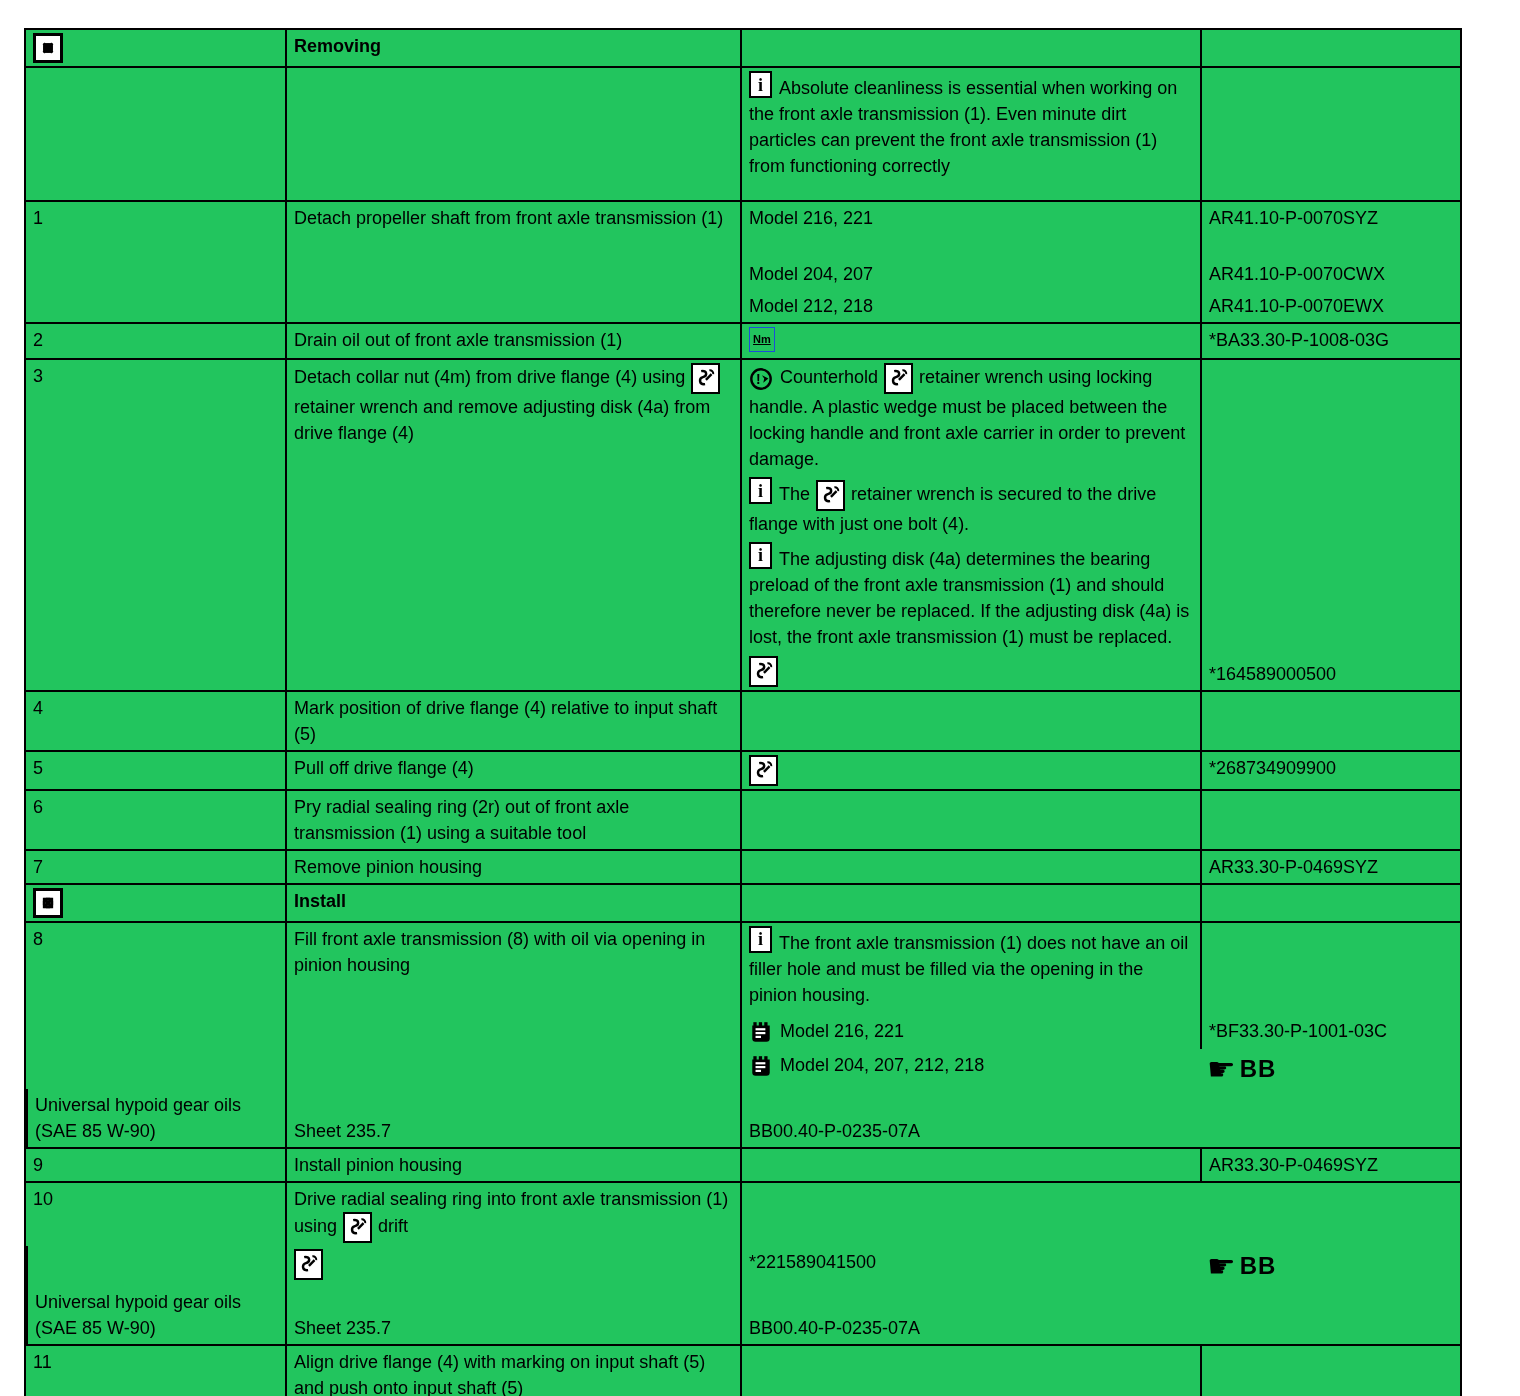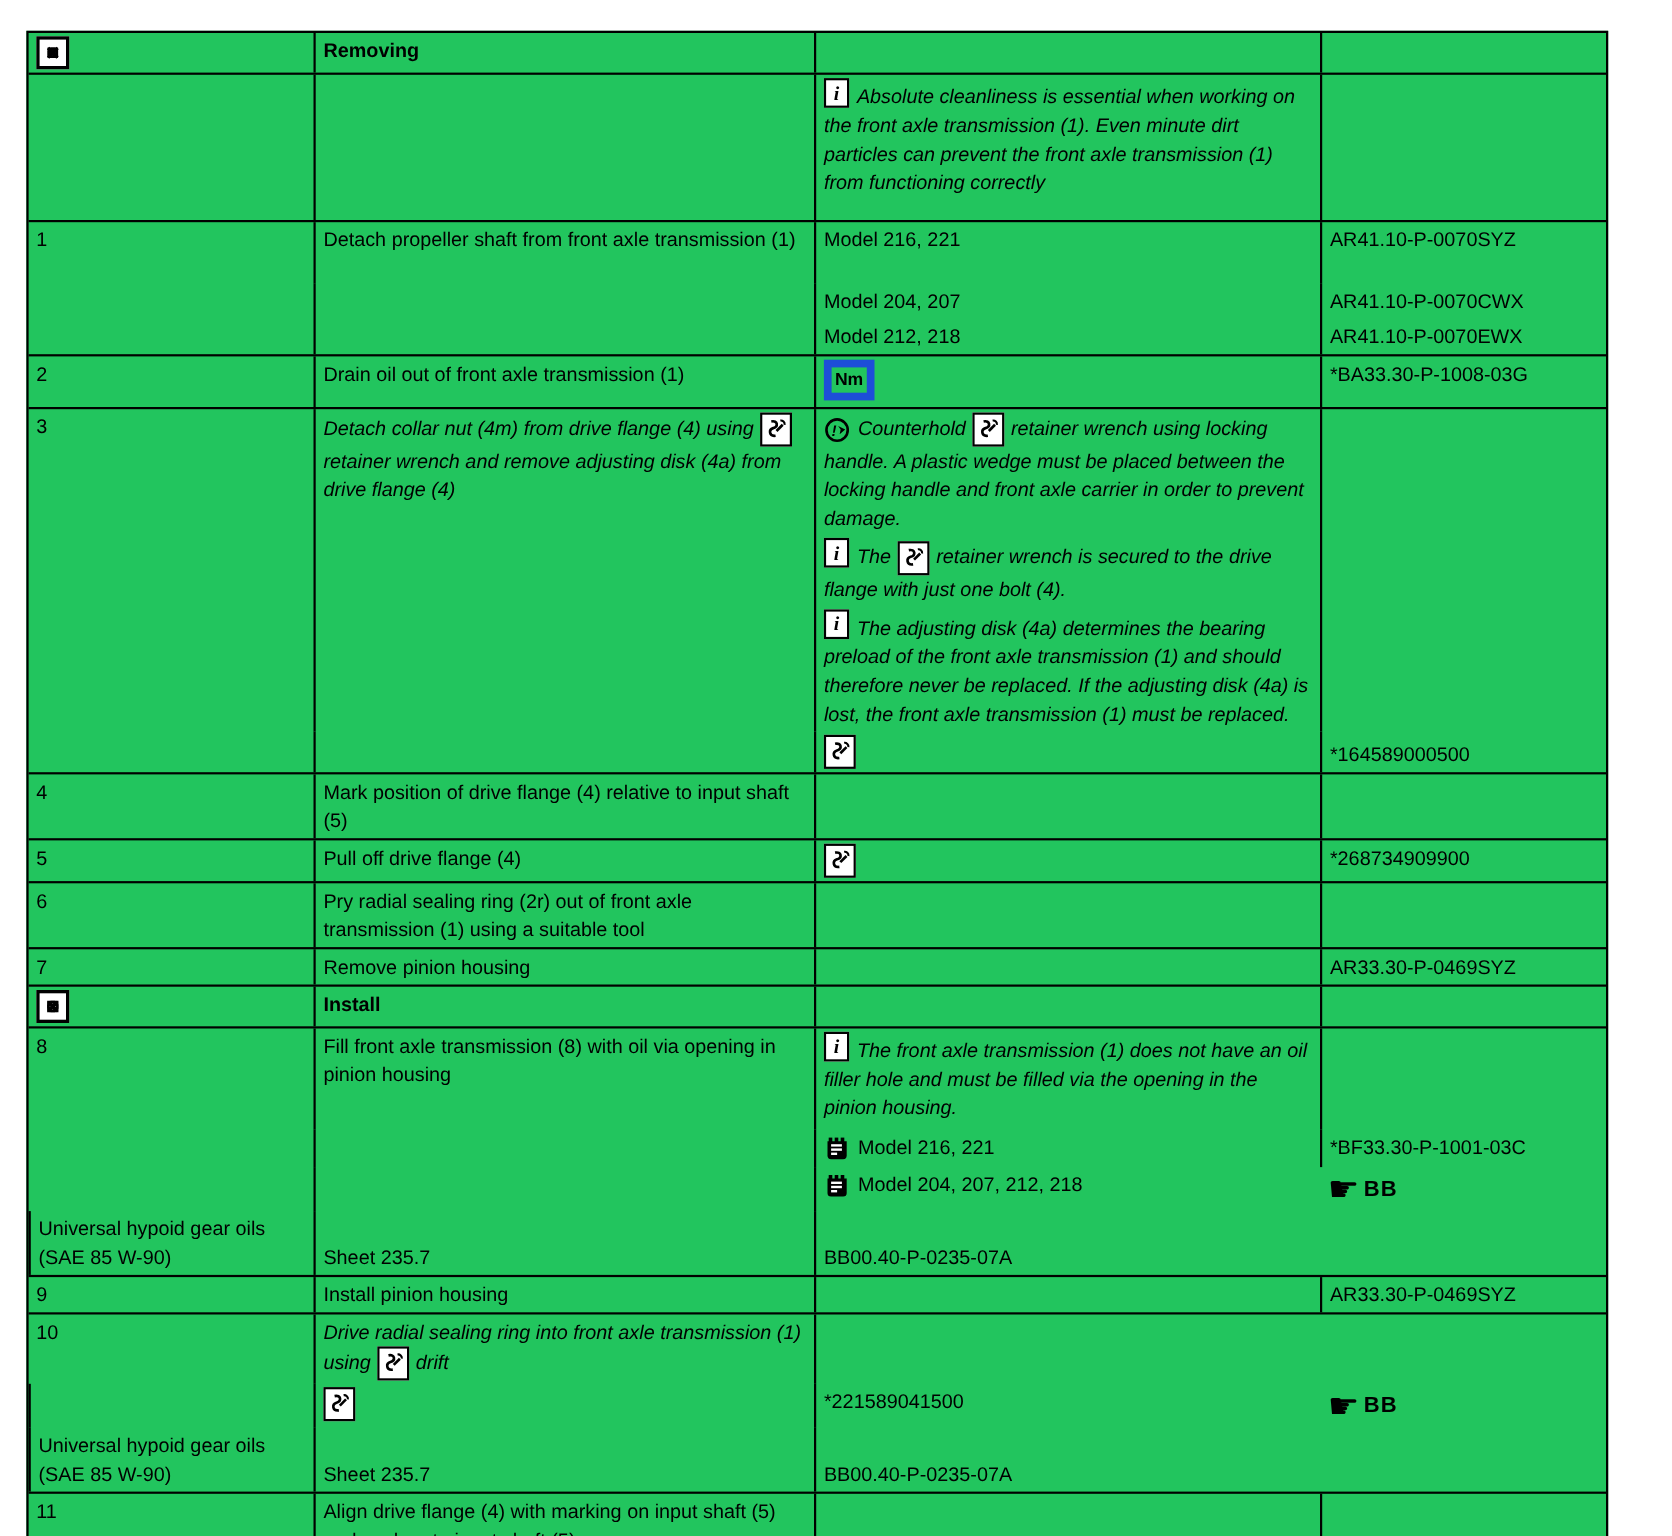--- a/index.html
+++ b/index.html
@@ -3,41 +3,41 @@
 <meta charset="utf-8">
 <style>
   html,body{margin:0;padding:0;background:#ffffff;color:#000000;
     font-family:"Liberation Sans","DejaVu Sans",sans-serif;font-size:18px;line-height:26px;}
   .tbl{width:1438px;margin:28px 0 0 24px;border:2px solid #000;border-bottom-width:4px;box-sizing:border-box;background:#22c55e;}
   .row{display:grid;grid-template-columns:259px 455px 460px 1fr;border-top:2px solid #000;}
   .row:first-child{border-top:none;}
   .cell{padding:3px 7px;border-left:2px solid #000;box-sizing:border-box;min-width:0;}
   .c1{border-left:none;}
   .bold{font-weight:bold;}
-  p{margin:0;font-style:italic;}
+  p{margin:0;}
   .gap-after{margin-bottom:5px;}
   
   .mh30{min-height:30px}.mh34{min-height:34px}.mh40{min-height:40px}.mh52{min-height:52px}
   .mh56{min-height:56px}.mh60{min-height:60px}.mh92{min-height:92px}.mh132{min-height:132px}
   
   .sqicon{display:inline-flex;align-items:center;justify-content:center;width:24px;height:24px;
     border:3px solid #000;vertical-align:middle;background:#fff;}
   .infoicon{display:inline-flex;align-items:center;justify-content:center;width:19px;height:23px;
     border:2px solid #000;font-family:"Liberation Serif","DejaVu Serif",serif;font-weight:bold;
     font-size:18px;line-height:1;vertical-align:text-bottom;margin-right:7px;background:#fff;}
   .nmicon{display:inline-flex;align-items:center;justify-content:center;height:23px;padding:0 3px;
-    border:7px solid #1d4ed8;font-weight:bold;font-size:16px;line-height:1;vertical-align:text-bottom;}
+    border:1px solid #1d4ed8;font-weight:bold;font-size:11px;line-height:1;vertical-align:text-bottom;text-decoration:underline;}
   .toolicon{display:inline-flex;align-items:center;justify-content:center;width:25px;height:27px;
     border:2px solid #000;vertical-align:middle;margin:0 6px;background:#fff;}
   .toolicon.lead{margin:0 7px 0 0;}
   .circicon{display:inline-flex;vertical-align:middle;margin-right:7px;}
   .oilicon{display:inline-flex;vertical-align:middle;margin-right:7px;}
   .handwrap{display:flex;align-items:center;height:100%;}
   .hand{font-family:"DejaVu Sans",sans-serif;font-size:32px;line-height:1;margin-right:4px;}
-  .bblabel{font-weight:bold;font-size:20px;letter-spacing:1px;}
+  .bblabel{font-weight:bold;font-size:24px;letter-spacing:1px;}
   .stepnum{display:block;}
   svg{display:block;}
   .aln-bot{display:flex;align-items:flex-end;}
 </style>
 </head>
 <body>
 
 <svg width="0" height="0" style="position:absolute">
   <defs>
     <path id="arr-out" d="M3.5 3.5 L9.5 3.5 L7.4 5.6 L12 10.2 L10.2 12 L5.6 7.4 L3.5 9.5 Z" fill="#000"></path>

